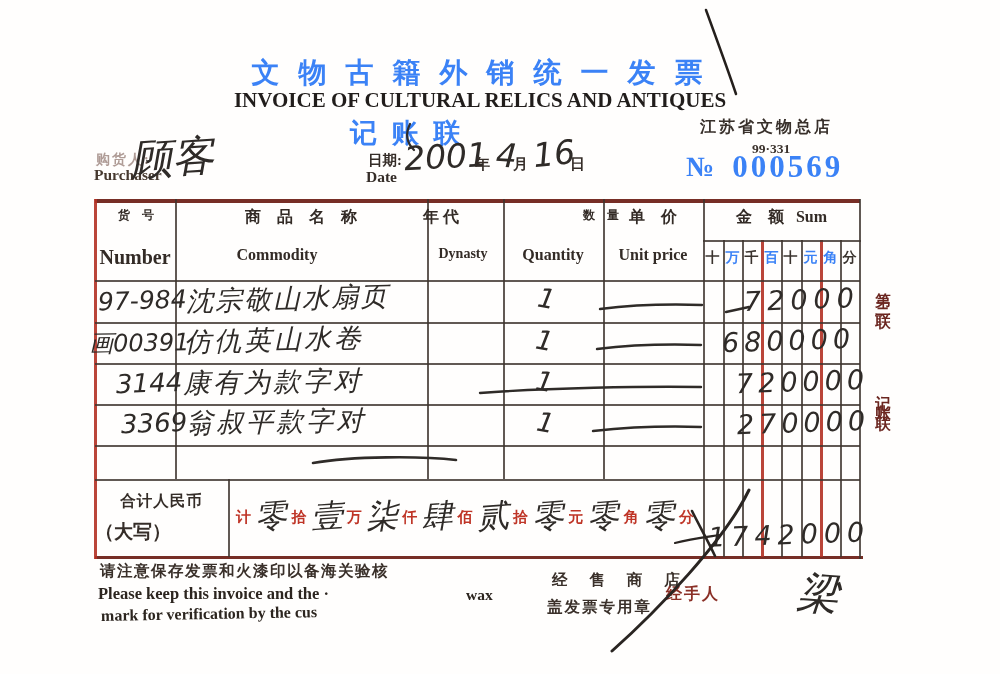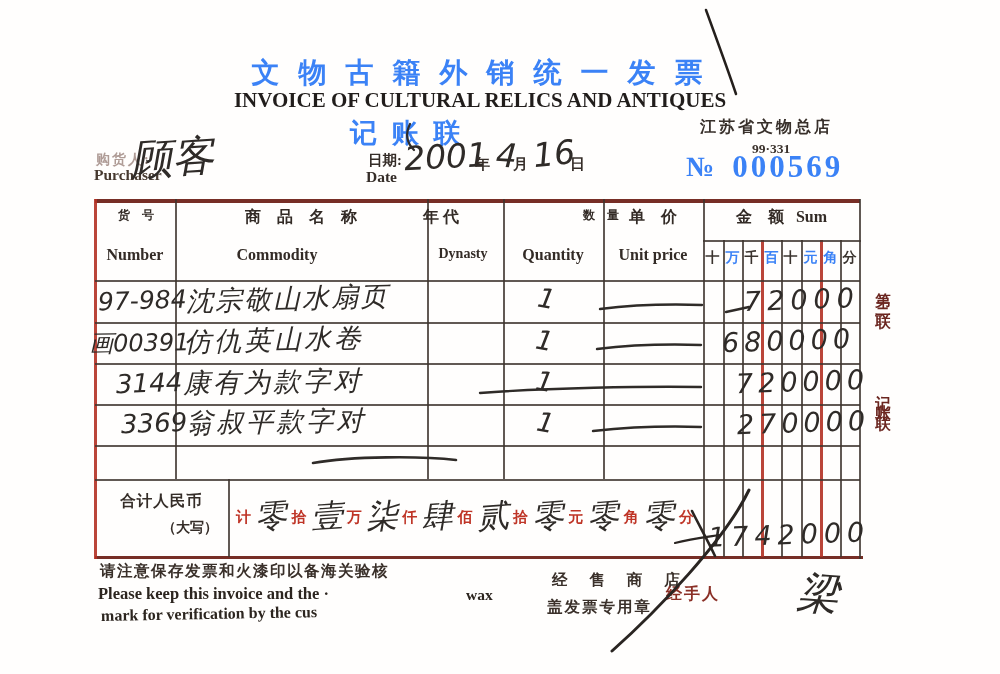--- a/index.html
+++ b/index.html
@@ -74,21 +74,21 @@
   <div class="hl" style="left:703px;top:240px;width:158px;"></div>
   <div class="hl" style="left:95px;top:280px;width:765px;"></div>
   <div class="hl" style="left:95px;top:322px;width:765px;"></div>
   <div class="hl" style="left:95px;top:363px;width:765px;"></div>
   <div class="hl" style="left:95px;top:404px;width:765px;"></div>
   <div class="hl" style="left:95px;top:445px;width:765px;"></div>
   <div class="hl" style="left:95px;top:479px;width:765px;"></div>
   <div class="vl" style="left:228px;top:479px;height:78px;"></div>
 
   <div class="th" style="left:95px;top:207px;width:82px;font-size:12px;">货　号</div>
-  <div class="th" style="left:95px;top:246px;width:80px;font-size:16px;">Number</div>
+  <div class="th" style="left:95px;top:246px;width:80px;font-size:20px;">Number</div>
   <div class="th" style="left:175px;top:207px;width:252px;font-size:16px;">商　品　名　称</div>
   <div class="th" style="left:175px;top:246px;width:204px;font-size:16px;">Commodity</div>
   <div class="th" style="left:403px;top:207px;width:76px;font-size:16px;">年 代</div>
   <div class="th" style="left:427px;top:246px;width:72px;font-size:14px;">Dynasty</div>
   <div class="th" style="left:503px;top:207px;width:100px;font-size:12px;margin-left:48px;">数　量</div>
   <div class="th" style="left:503px;top:246px;width:100px;font-size:16px;">Quantity</div>
   <div class="th" style="left:603px;top:207px;width:100px;font-size:16px;">单　价</div>
   <div class="th" style="left:603px;top:246px;width:100px;font-size:16px;">Unit price</div>
   <div class="th" style="left:703px;top:207px;width:157px;font-size:16px;">
     <span>金　额</span>
@@ -117,21 +117,21 @@
   <div class="abs hw" style="left:183px;top:364px;font-size:27px;letter-spacing:3px;transform:rotate(-1deg);">康有为款字对</div>
   <div class="abs hw" style="left:536px;top:366px;font-size:27px;transform:rotate(10deg);">1</div>
   <div class="abs hw" style="left:736px;top:366px;font-size:27px;letter-spacing:5px;transform:rotate(-2deg);">720000</div>
 
   <div class="abs hw" style="left:121px;top:408px;font-size:26px;transform:rotate(-2deg);">3369</div>
   <div class="abs hw" style="left:186px;top:404px;font-size:27px;letter-spacing:3px;transform:rotate(-1deg);">翁叔平款字对</div>
   <div class="abs hw" style="left:537px;top:407px;font-size:27px;transform:rotate(10deg);">1</div>
   <div class="abs hw" style="left:737px;top:407px;font-size:27px;letter-spacing:5px;transform:rotate(-2deg);">270000</div>
 
   <div class="abs print bold" style="left:95px;top:491px;width:133px;text-align:center;font-size:15.5px;letter-spacing:1px;">合计人民币</div>
-  <div class="abs print bold" style="left:95px;top:519px;width:123px;text-align:right;font-size:14px;">（大写）</div>
+  <div class="abs print bold" style="left:95px;top:519px;width:123px;text-align:left;font-size:19px;">（大写）</div>
 
   <div class="daxie-row" style="left:236px;top:486px;width:458px;height:62px;">
     <span class="daxie-p">计</span>
     <span class="hw daxie-h">零</span>
     <span class="daxie-p">拾</span>
     <span class="hw daxie-h">壹</span>
     <span class="daxie-p">万</span>
     <span class="hw daxie-h">柒</span>
     <span class="daxie-p">仟</span>
     <span class="hw daxie-h">肆</span>

